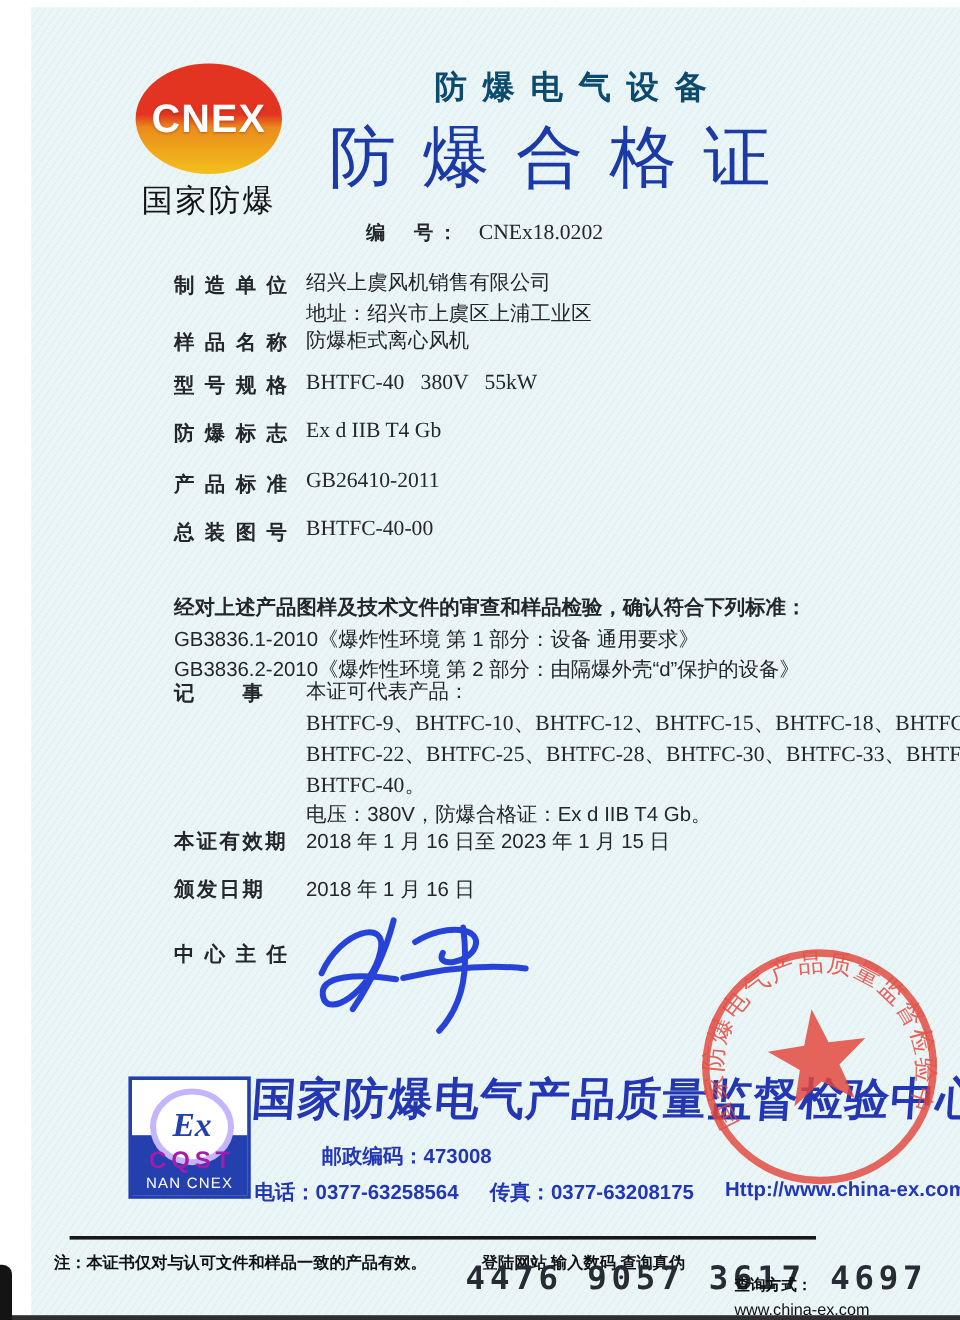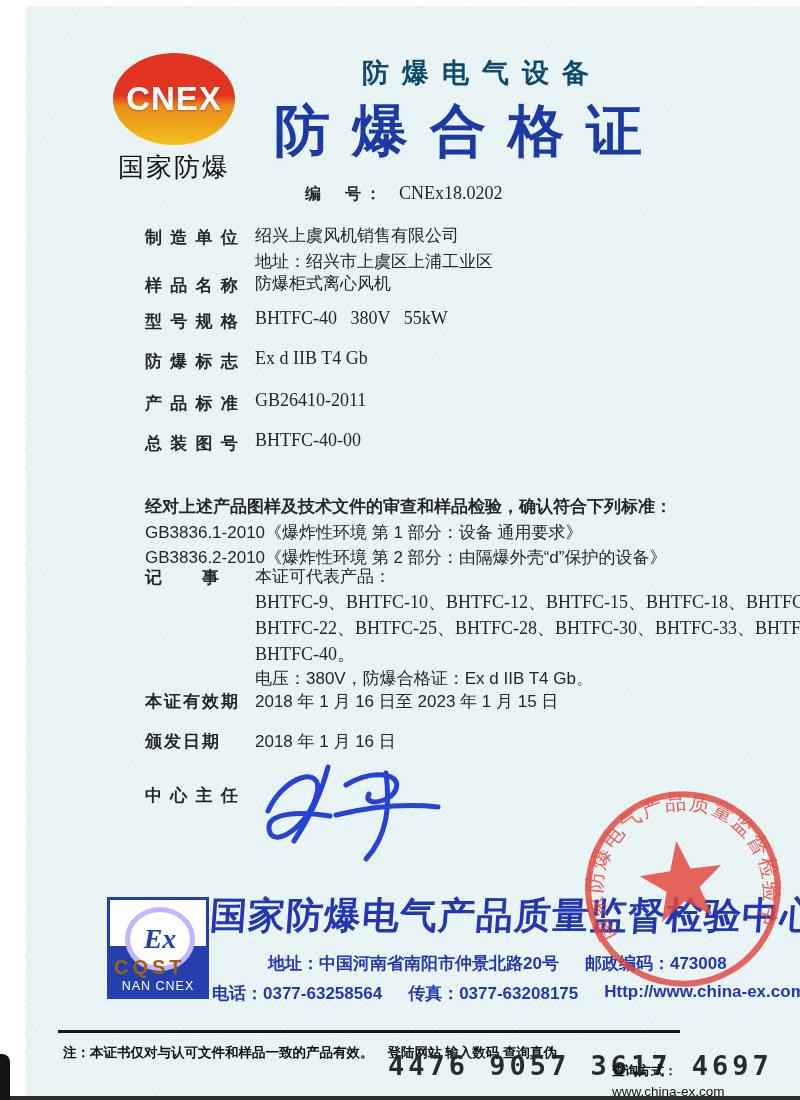--- a/index.html
+++ b/index.html
@@ -21,54 +21,54 @@
     background:linear-gradient(180deg,#e23420 0 46%,#ea8c1b 58%,#f3c01d 100%);
     display:flex;align-items:center;justify-content:center;
   }
   .logo-oval .cnex{
     color:#ffffff;font-weight:bold;font-size:33px;letter-spacing:1px;
     text-shadow:0 1px 2px rgba(120,30,10,.45);
     font-family:"Liberation Sans",sans-serif;
   }
   .logo-caption{left:102px;top:150px;width:144px;text-align:center;font-size:26px;color:#151618;letter-spacing:2px;}
   .doc-subtitle{left:317px;top:55px;width:330px;text-align:center;font-size:27px;font-weight:bold;letter-spacing:13px;color:#0c4a6e;}
-  .doc-title{left:244px;top:94px;width:450px;text-align:center;font-size:56px;font-weight:bold;letter-spacing:22px;color:#1c3aa6;white-space:nowrap;}
+  .doc-title{left:244px;top:94px;width:450px;text-align:center;font-size:56px;font-weight:normal;letter-spacing:22px;color:#1c3aa6;white-space:nowrap;}
   .cert-row{left:305px;top:183px;font-size:16px;display:flex;align-items:baseline;gap:14px;}
   .cert-row .lbl{font-weight:bold;letter-spacing:4px;}
   .cert-row .val{font-family:"Liberation Serif",serif;font-size:18px;}
   
-  .flabel{left:145px;font-size:17px;font-weight:bold;letter-spacing:2px;white-space:pre;font-family:Liberation Serif, serif;}
+  .flabel{left:145px;font-size:17px;font-weight:bold;letter-spacing:2px;white-space:pre;}
   .fval{left:255px;font-size:17px;white-space:pre;}
   .serif{font-family:"Liberation Serif",serif;font-size:18px;}
   .para{left:145px;font-size:17px;white-space:pre;margin-top:28px;}
   .bold{font-weight:bold;}
   
   .sig-svg{left:250px;top:753px;}
   
   .stamp{left:580px;top:786px;width:206px;height:206px;transform:rotate(-8deg);z-index:6;opacity:.92;}
   
   .fx-logo{left:107px;top:897px;width:102px;height:102px;border:3px solid #2440ae;background:#ffffff;box-sizing:border-box;}
   .fx-logo .half{position:absolute;left:0;right:0;bottom:0;height:52%;background:#2440ae;}
   .fx-logo .circle{
     position:absolute;left:15px;top:7px;width:60px;height:54px;border:5px solid #c4b5fd;border-radius:50%;
     background:#ffffff;display:flex;align-items:center;justify-content:center;z-index:2;
   }
   .fx-logo .circle span{font-family:"Liberation Serif",serif;font-weight:bold;font-style:italic;font-size:28px;color:#2440ae;}
-  .fx-logo .cqst{position:absolute;left:4px;right:0;top:56px;color:#a16207;font-size:20px;font-weight:bold;letter-spacing:4px;z-index:3;}
+  .fx-logo .cqst{position:absolute;left:4px;right:0;top:56px;text-align:center;color:#a21caf;font-size:20px;font-weight:bold;letter-spacing:4px;z-index:3;}
   .fx-logo .nanyang{position:absolute;left:0;right:0;top:79px;text-align:center;color:#fff;font-size:12.5px;letter-spacing:1px;z-index:3;}
   .org-name{
     left:210px;top:891px;font-size:37px;font-weight:bold;color:#2337b2;white-space:nowrap;
     font-family:"Liberation Serif",serif;letter-spacing:1px;transform:skewX(-4deg);z-index:2;
   }
   .f-line{font-size:17px;font-weight:bold;color:#2337b2;white-space:pre;display:flex;gap:26px;}
   .f-addr{left:268px;top:952px;}
   .f-phone{left:212px;top:982px;}
   
   .rule{left:58px;top:1030px;width:622px;height:3px;background:#17181a;}
-  .note-row{left:63px;top:1044px;display:flex;gap:14px;font-size:13.5px;font-weight:bold;color:#101113;white-space:pre;}
+  .note-row{left:45px;top:1044px;display:flex;gap:46px;font-size:13.5px;font-weight:bold;color:#101113;white-space:pre;}
   .code{left:388px;top:1050px;font-family:"DejaVu Sans Mono",monospace;font-weight:bold;font-size:27px;letter-spacing:4px;color:#272b33;white-space:nowrap;}
   .query{left:612px;top:1062px;font-size:13px;font-weight:bold;color:#101113;white-space:nowrap;display:flex;gap:4px;flex-direction:column;}
   .query .url{font-weight:normal;font-size:13.5px;}
   .bottom-strip{left:0;right:0;bottom:0;height:4px;background:#2e2e2e;}
   .corner-mark{left:0;bottom:0;width:10px;height:46px;background:#141414;border-top-right-radius:8px;}
 </style>
 </head>
 <body>
 
 <div class="paper abs"></div>
@@ -144,21 +144,20 @@
 <div class="abs fx-logo">
   <div class="half"></div>
   <div class="circle">
     <span>Ex</span>
   </div>
   <div class="cqst">CQST</div>
   <div class="nanyang">NAN CNEX</div>
 </div>
 <div class="abs org-name">国家防爆电气产品质量监督检验中心</div>
 <div class="abs f-line f-addr">
-  <span>地址：中国河南省南阳市仲景北路20号</span>
   <span>邮政编码：473008</span>
 </div>
 <div class="abs f-line f-phone">
   <span>电话：0377-63258564</span>
   <span>传真：0377-63208175</span>
   <span>Http://www.china-ex.com</span>
 </div>
 
 <div class="abs rule"></div>
 <div class="abs note-row">

